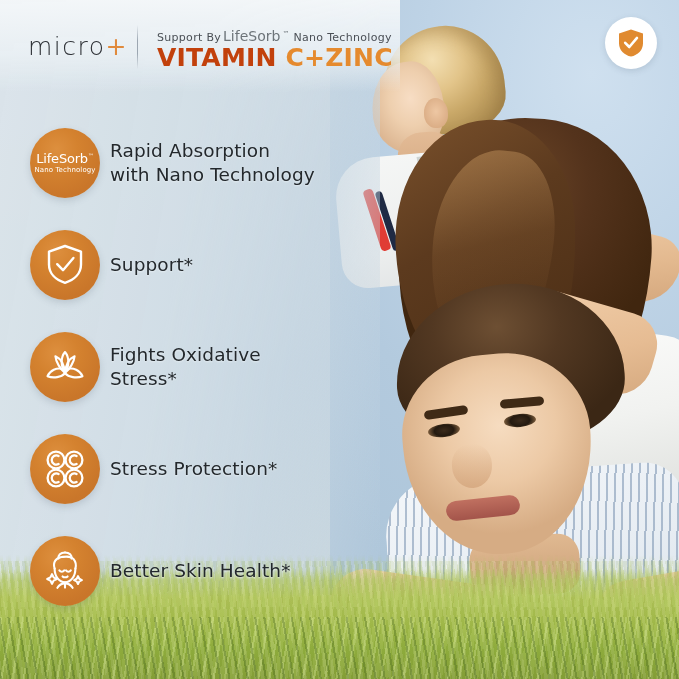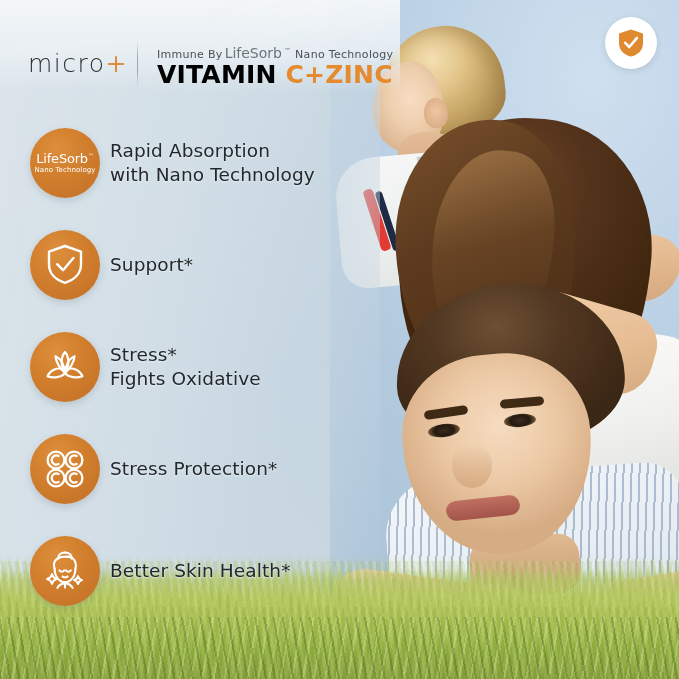--- a/index.html
+++ b/index.html
@@ -327,21 +327,21 @@
     background: linear-gradient(200deg,#eeccA7 0%, #debd96 65%, #c89e74 100%);
     border-radius: 34px 30px 26px 36px;
     transform: rotate(-10deg);
   }
   
   .figures { position: absolute; inset: 0; filter: blur(0.4px); }
 
   
   .header {
     position: absolute;
-    left: 0; top: 17px;
+    left: 0; top: 0;
     width: 679px; height: 92px;
     z-index: 20;
   }
   .brand {
     position: absolute;
     left: 28px; top: 32px;
     font-size: 25px;
     letter-spacing: 1.5px;
     color: #2f3237;
     font-weight: 300;
@@ -372,21 +372,21 @@
   .powered .tm { font-size: 7px; vertical-align: super; color: #6d7479; }
   .headline {
     position: absolute;
     left: 157px; top: 43px;
     font-size: 25px;
     font-weight: 700;
     letter-spacing: .2px;
     white-space: nowrap;
     font-family: "DejaVu Sans", sans-serif;
   }
-  .headline .vit { color: #000000; }
+  .headline .vit { color: #c2410c; }
   .headline .cz  { color: #e58a2e; }
 
   
   .badge {
     position: absolute;
     right: 22px; top: 17px;
     width: 52px; height: 52px;
     background: #ffffff;
     border-radius: 50%;
     display: flex;
@@ -517,21 +517,21 @@
     <div class="grass-blur"></div>
     <div class="grass-top-blades"></div>
     <div class="grass-sharp"></div>
   </div>
 
   <div class="header">
     <div class="brand"><span>micro</span><span class="plus">+</span></div>
 
     <div class="divider"></div>
 
-    <div class="powered"><span>Immune By</span><span class="ls">LifeSorb</span><span class="tm">™</span>
+    <div class="powered"><span>Support By</span><span class="ls">LifeSorb</span><span class="tm">™</span>
       <span>Nano Technology</span></div>
 
     <div class="headline"><span class="vit">VITAMIN</span>
       <span class="cz">C+ZINC</span></div>
   </div>
 
   <div class="badge">
     <span>
       <svg width="28" height="30" viewBox="0 0 28 30">
         <path d="M14 1.5 L26 5.4 V15.2 C26 22.3 20.8 26.9 14 28.6 C7.2 26.9 2 22.3 2 15.2 V5.4 Z" fill="#e08a30"></path>
@@ -573,22 +573,22 @@
           <g fill="none" stroke="#ffffff" stroke-width="2.1" stroke-linejoin="round" stroke-linecap="round">
             <path d="M23 5 C27.5 10.5 27.5 19.5 23 25.5 C18.5 19.5 18.5 10.5 23 5 Z"></path>
             <path d="M23 25.8 C18.5 22.5 13.8 14.8 13.4 9.2 C18.4 11.4 22.2 17.8 23 25.8 Z"></path>
             <path d="M23 25.8 C27.5 22.5 32.2 14.8 32.6 9.2 C27.6 11.4 23.8 17.8 23 25.8 Z"></path>
             <path d="M23 26.2 C19.5 30.2 11.5 31.6 5.5 29.2 C8.0 23.2 14.8 20.2 20.6 22.0"></path>
             <path d="M23 26.2 C26.5 30.2 34.5 31.6 40.5 29.2 C38.0 23.2 31.2 20.2 25.4 22.0"></path>
           </g>
         </svg>
       </div>
       <div class="f-text">
+        <div>Fights Oxidative</div>
         <div>Stress*</div>
-        <div>Fights Oxidative</div>
       </div>
     </div>
 
     <div class="feature">
       <div class="f-icon">
         <svg width="42" height="42" viewBox="0 0 42 42">
           <g fill="none" stroke="#ffffff" stroke-width="2.3">
             <circle cx="12" cy="12" r="8.4"></circle>
             <circle cx="30" cy="12" r="8.4"></circle>
             <circle cx="12" cy="30" r="8.4"></circle>

